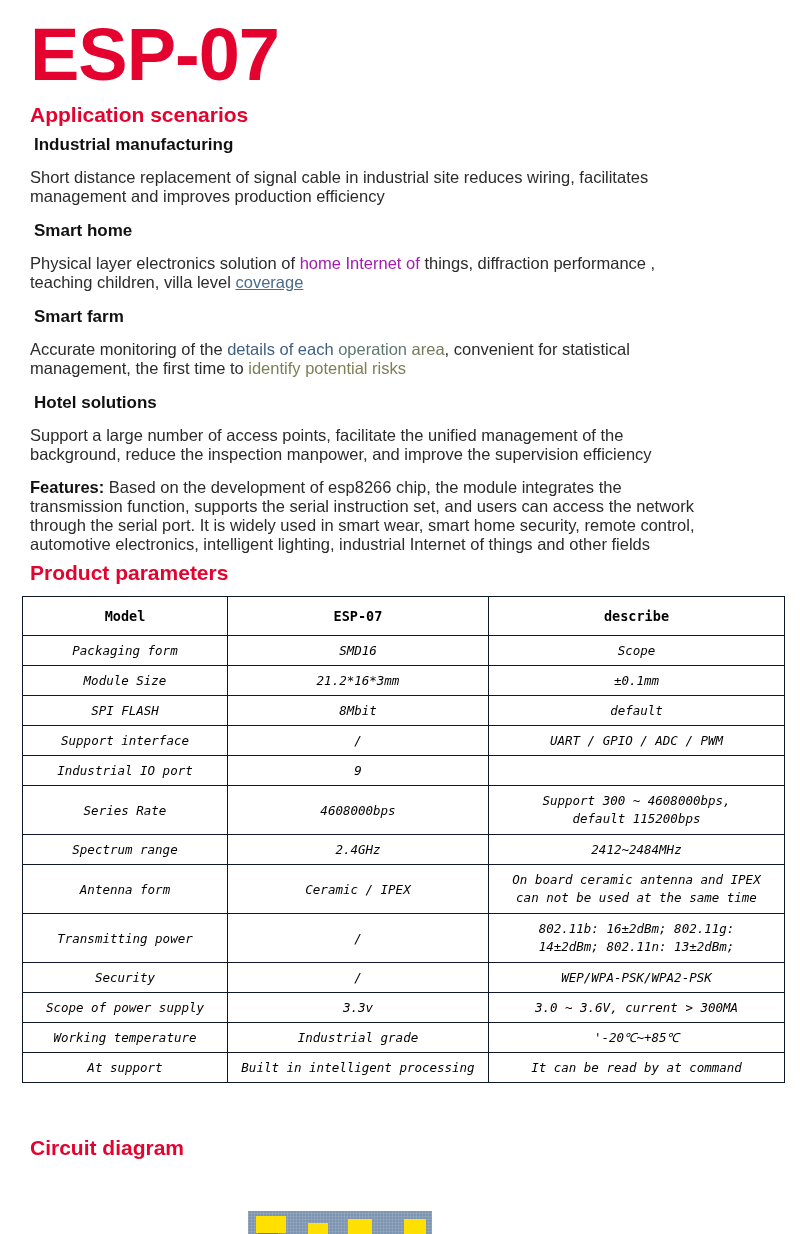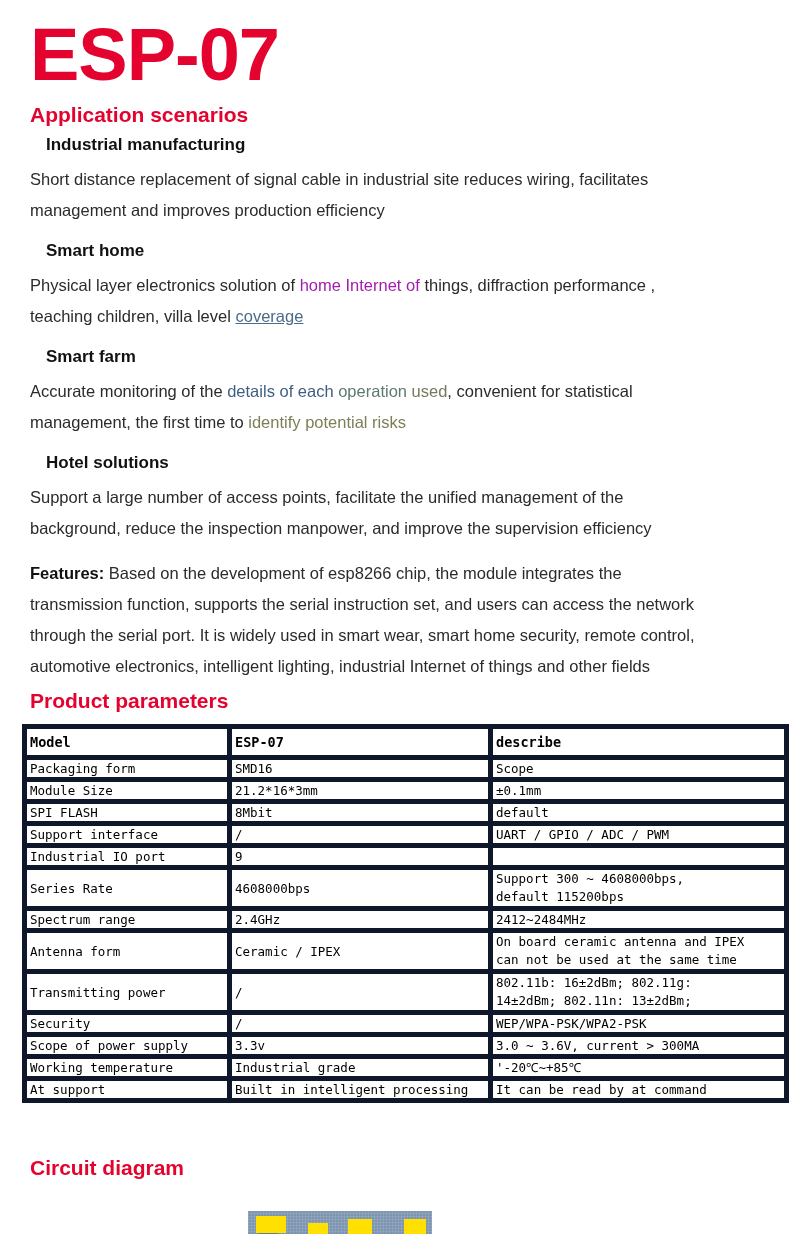--- a/index.html
+++ b/index.html
@@ -50,30 +50,30 @@
   .section-heading.circuit {
     margin-top: 52px;
   }
 
   
   .sub-heading {
     color: #111111;
     font-weight: bold;
     font-size: 17px;
     line-height: 22px;
-    margin: 6px 0 8px 24px;
+    margin: 6px 0 8px 12px;
   }
   .sub-heading.tight { margin-top: 14px; }
 
   
   .para {
     font-size: 16.5px;
-    line-height: 31px;
+    line-height: 19px;
     color: #2b2b2b;
-    margin: 4px 0 6px 8px;
+    margin: 12px 0 6px 8px;
     max-width: 760px;
   }
   .para b { font-weight: bold; color: #111; }
 
   .tint-blue   { color: #4a6b8a; text-decoration: underline; }
   .tint-blue2  { color: #3f5f80; }
   .tint-steel  { color: #a21caf; }
   .tint-teal   { color: #5d7a6e; }
   .tint-olive  { color: #74795a; }
   .tint-olive2 { color: #7d7f55; }
@@ -82,33 +82,33 @@
   .params-table {
     border-collapse: collapse;
     width: 762px;
     margin: 0 0 0 0;
     table-layout: fixed;
     font-family: "DejaVu Sans Mono", "Liberation Mono", monospace;
     font-size: 12.5px;
     color: #000;
   }
   .params-table td, .params-table th {
-    border: 5px solid #0f172a;
-    text-align: left;
+    border: 1px solid #0f172a;
+    text-align: center;
     vertical-align: middle;
-    padding: 0 3px;
+    padding: 6px 3px;
     line-height: 17px;
     word-break: break-word;
   }
   .params-table th {
     font-weight: bold;
     font-size: 13.5px;
     height: 26px;
   }
-  .params-table td { height: 17px; }
+  .params-table td { height: 17px; font-style: italic; }
   .params-table td.multiline { line-height: 18px; }
   .col-a { width: 205px; }
   .col-b { width: 261px; }
   .col-c { width: 296px; }
 
   
   .board-wrap {
     position: absolute;
     left: 248px;
     top: 1211px;
@@ -147,21 +147,21 @@
 
   <div class="section-heading">Application scenarios</div>
 
   <div class="sub-heading">Industrial manufacturing</div>
   <p class="para">Short distance replacement of signal cable in industrial site reduces wiring, facilitates management and improves production efficiency</p>
 
   <div class="sub-heading tight">Smart home</div>
   <p class="para"><span>Physical layer electronics solution of </span><span class="tint-steel">home Internet of</span><span> things, diffraction performance , teaching children, villa level </span><span class="tint-blue">coverage</span></p>
 
   <div class="sub-heading tight">Smart farm</div>
-  <p class="para"><span>Accurate monitoring of the </span><span class="tint-blue2">details of each</span><span class="tint-teal"> operation </span><span class="tint-olive">used</span><span>, convenient for statistical management, the first time to </span><span class="tint-olive2">identify potential risks</span></p>
+  <p class="para"><span>Accurate monitoring of the </span><span class="tint-blue2">details of each</span><span class="tint-teal"> operation </span><span class="tint-olive">area</span><span>, convenient for statistical management, the first time to </span><span class="tint-olive2">identify potential risks</span></p>
 
   <div class="sub-heading tight">Hotel solutions</div>
   <p class="para">Support a large number of access points, facilitate the unified management of the background, reduce the inspection manpower, and improve the supervision efficiency</p>
 
   <p class="para" style="margin-top:14px"><b>Features:</b><span> Based on the development of esp8266 chip, the module integrates the transmission function, supports the serial instruction set, and users can access the network through the serial port. It is widely used in smart wear, smart home security, remote control, automotive electronics, intelligent lighting, industrial Internet of things and other fields</span></p>
 
   <div class="section-heading params">Product parameters</div>
 
   <table class="params-table">
     <colgroup>

